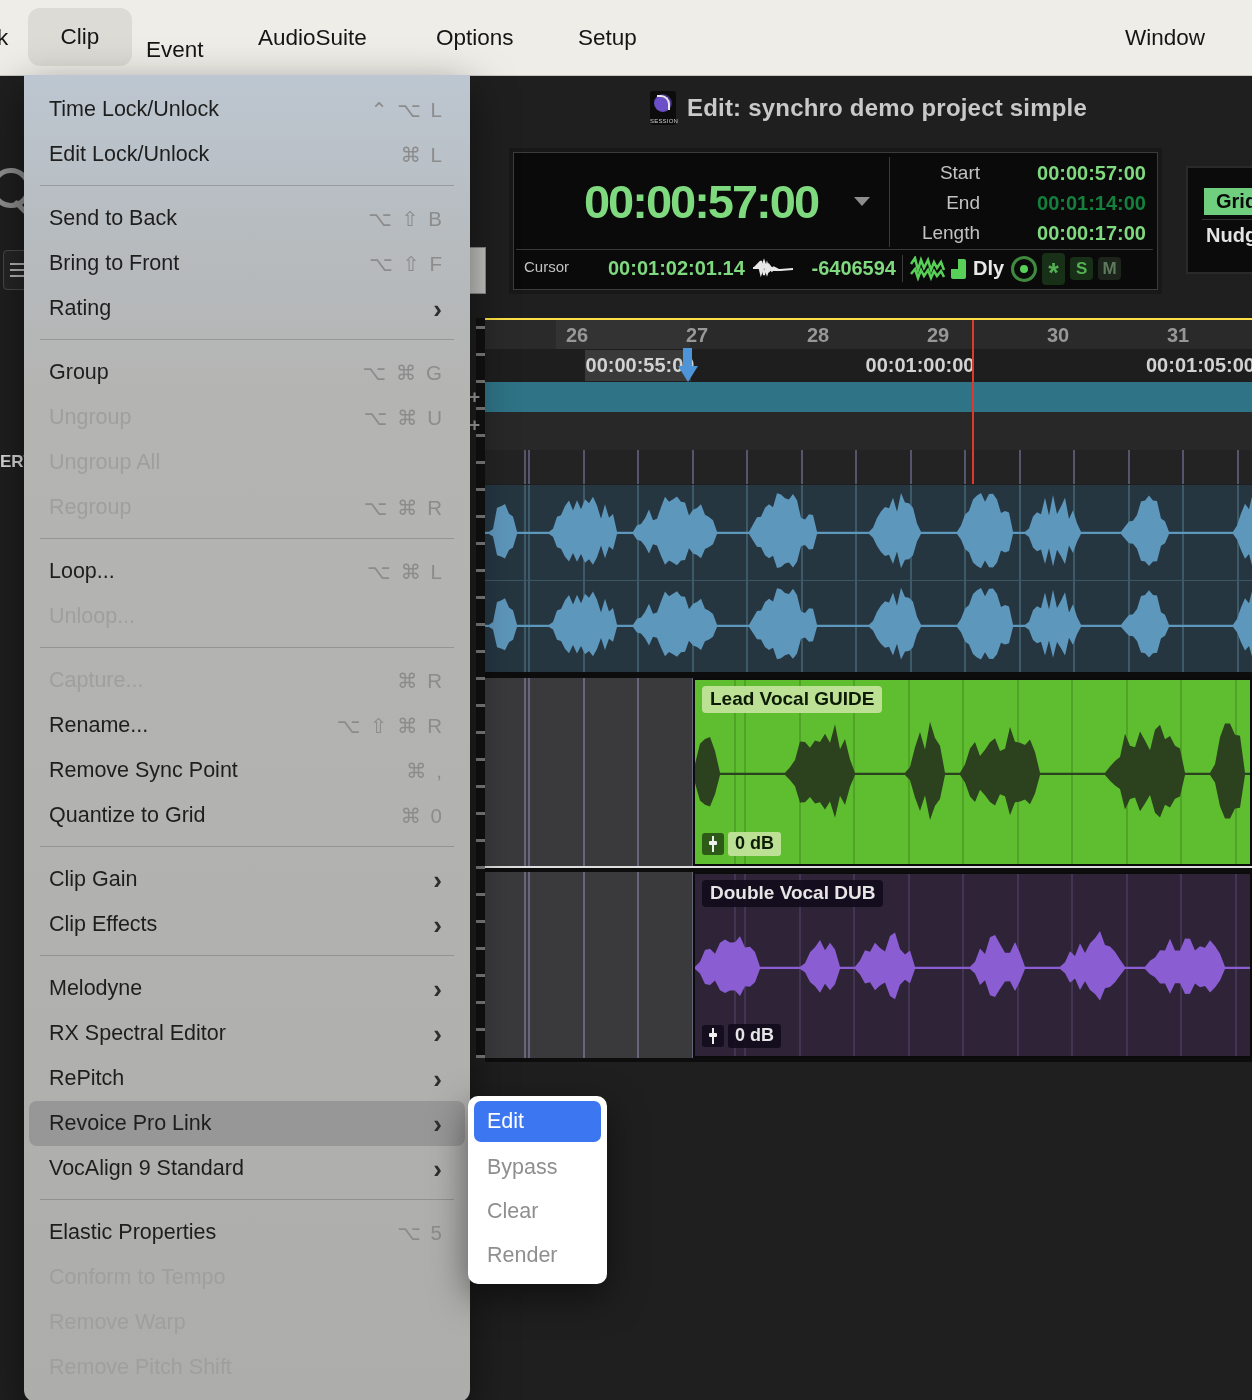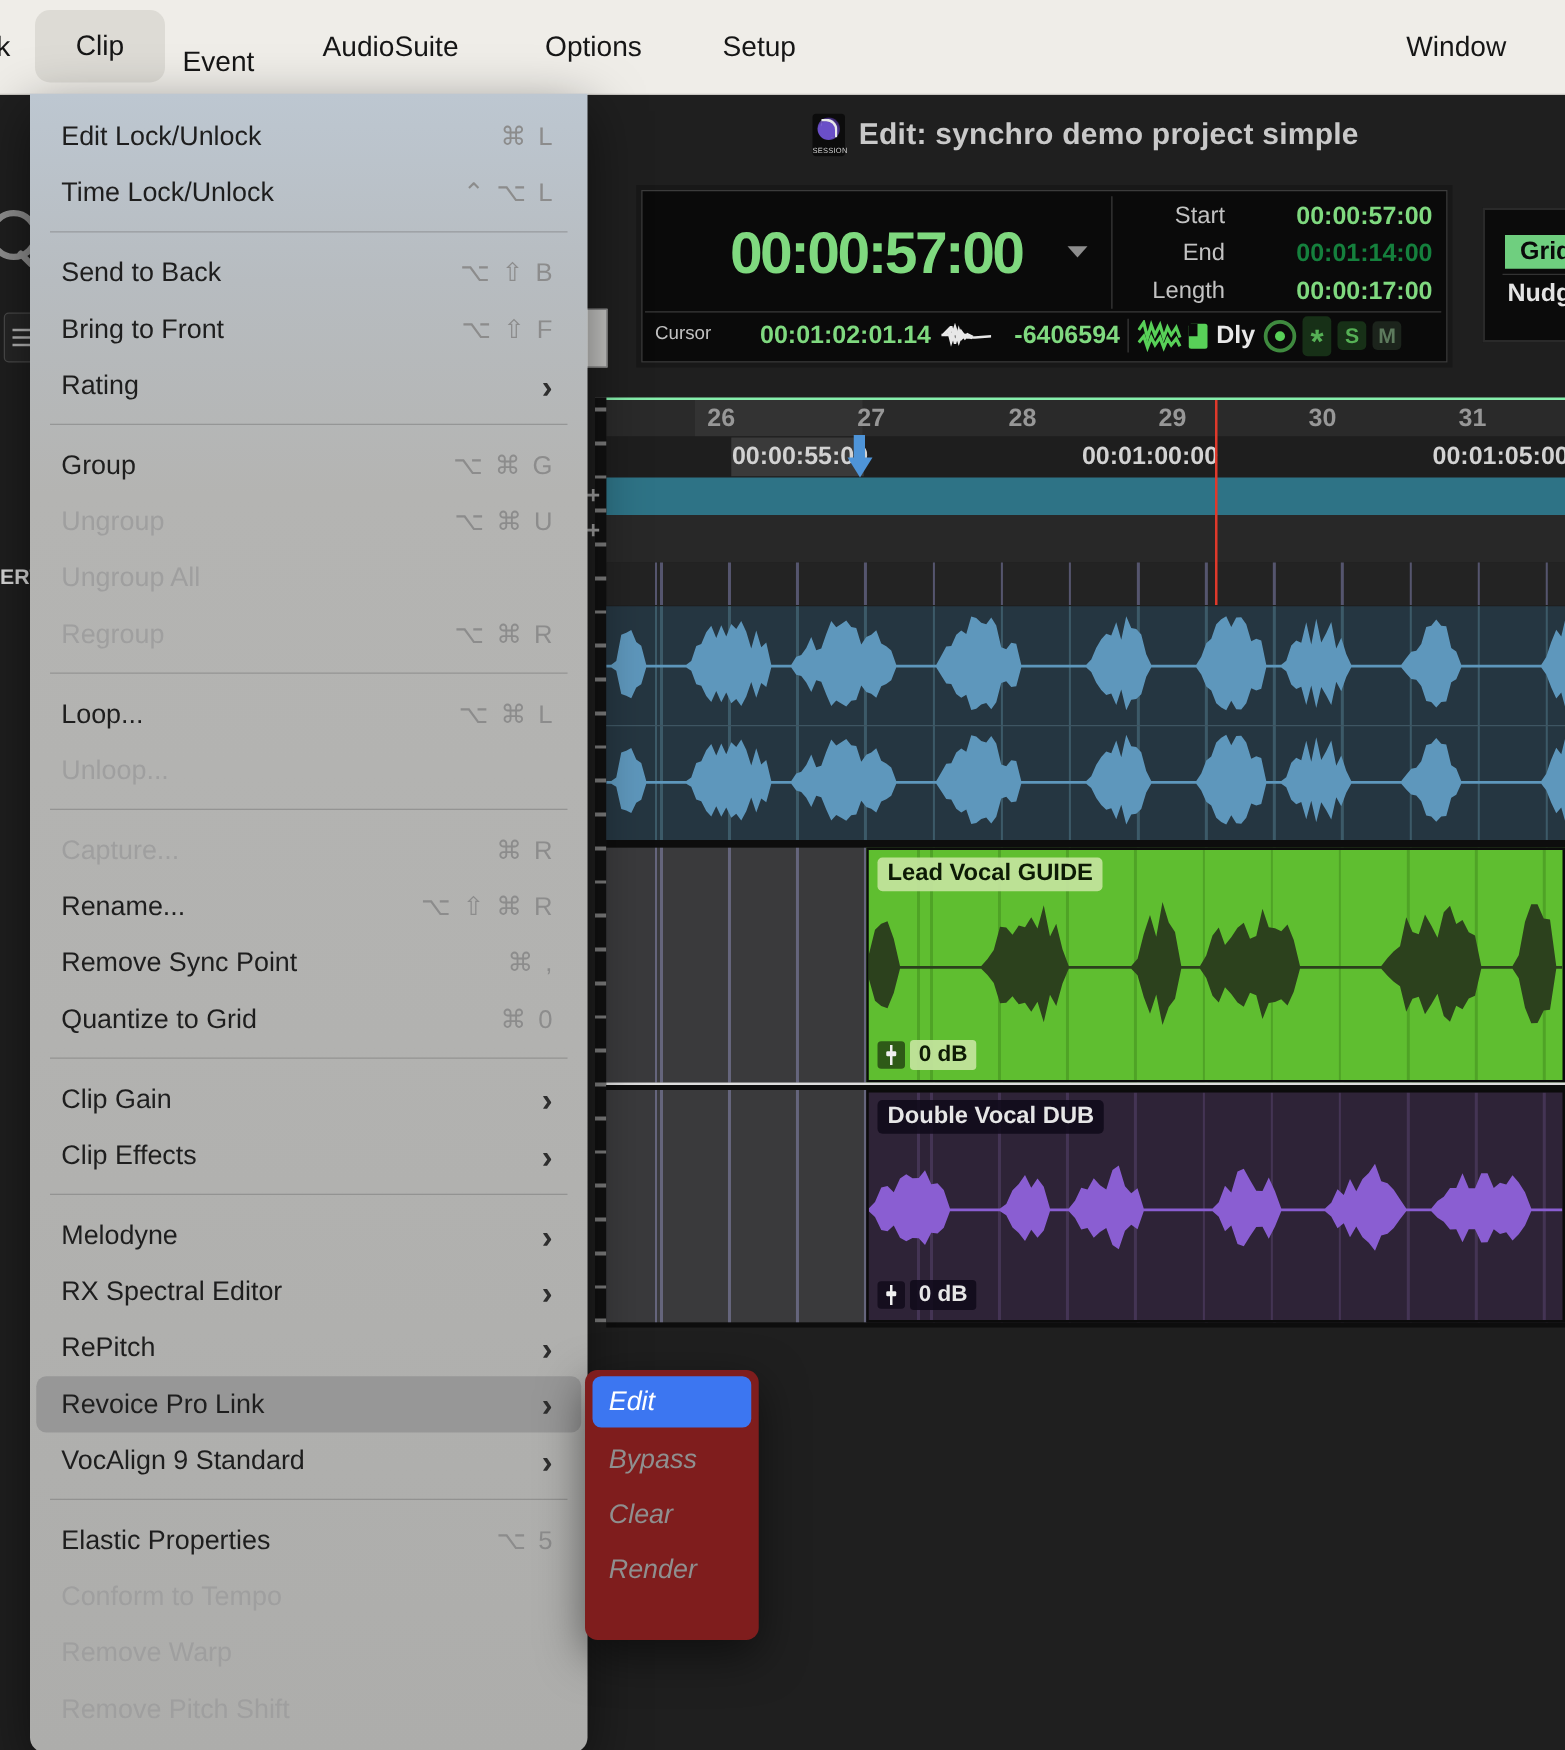--- a/index.html
+++ b/index.html
@@ -66,21 +66,21 @@
   
   #gridnudge{position:absolute;left:1186px;top:166px;width:90px;height:104px;background:#0b0b0b;
          border:2px solid #2a2a2a;z-index:2;}
   #gridnudge .grow{position:absolute;left:16px;top:20px;width:74px;height:27px;
          display:flex;align-items:center;padding-left:12px;font-size:20px;font-weight:bold;color:#0a0a0a;}
   #gridnudge .ndg{position:absolute;left:18px;top:56px;font-size:20px;font-weight:bold;color:#e4e4e4;}
   #gridnudge .gdv{position:absolute;left:14px;top:51px;width:76px;height:1px;background:#333;}
 
   
   .rrow{position:absolute;left:485px;width:767px;overflow:hidden;}
-  #bars{top:318px;height:31px;background:#2a2a2a;border-top:2px solid #86efac;}
+  #bars{top:318px;height:31px;background:#2a2a2a;border-top:2px solid #fde047;}
   #bars .seg{position:absolute;left:71px;top:0;width:134px;height:31px;background:#333333;}
   #bars span{position:absolute;top:4px;transform:translateX(-50%);font-size:20px;
              font-weight:bold;color:#979797;}
   #tcrow{top:349px;height:33px;background:#1e1e1e;}
   #tcrow .sel{position:absolute;left:100px;top:1px;width:106px;height:31px;background:#3a3a3a;}
   #tcrow span{position:absolute;top:5px;font-size:20px;font-weight:bold;color:#d2d2d2;}
   #teal{top:382px;height:30px;}
   #rgap{top:412px;height:38px;background:#282828;}
   #rticks{top:450px;height:34px;background:#232323;
       background-image:repeating-linear-gradient(to right,#55556e 0 2px,transparent 2px 54.5px);
@@ -149,23 +149,23 @@
   .mrow{position:relative;height:45px;display:flex;align-items:center;margin:0 5px;
       padding:0 21px 0 20px;border-radius:8px;font-size:21.5px;color:#1e1e1e;}
   .mrow .lbl{flex:1;}
   .mrow .sc{color:#8c8c8c;font-size:20.5px;letter-spacing:2px;white-space:nowrap;}
   .mrow .chev{color:#2e2e2e;font-size:26px;font-weight:bold;line-height:20px;margin-right:2px;}
   .mrow.dis{color:#9f9f9f;}
   .mrow.hl{background:#979797;}
   .mdiv{height:1px;background:rgba(110,110,110,.45);margin:8px 16px 10px;}
 
   
-  #submenu{position:absolute;left:468px;top:1096px;width:139px;height:216px;z-index:55;
-      background:#7f1d1d;border-radius:10px;box-shadow:0 12px 36px rgba(0,0,0,.5);
-      padding-top:5px;box-sizing:border-box;font-style:italic;}
+  #submenu{position:absolute;left:468px;top:1096px;width:139px;height:188px;z-index:55;
+      background:#ffffff;border-radius:10px;box-shadow:0 12px 36px rgba(0,0,0,.5);
+      padding-top:5px;box-sizing:border-box;}
   .srow{height:44px;margin:0 6px;border-radius:7px;display:flex;align-items:center;
       padding-left:13px;font-size:21.5px;color:#1e1e1e;}
   .srow.sel{background:#3c76f1;color:#fff;height:41px;margin-bottom:3px;}
   .srow.dis{color:#8f8f8f;}
 
   svg{display:block;}
 </style>
 </head>
 <body>
 
@@ -315,26 +315,26 @@
       <div class="mb-pill" style="left: 28px;">Clip</div>
       <span class="mb-item" style="left: 146px; margin-top: 12px;">Event</span>
       <span class="mb-item" style="left: 258px;">AudioSuite</span>
       <span class="mb-item" style="left: 436px;">Options</span>
       <span class="mb-item" style="left: 578px;">Setup</span>
       <span class="mb-item" style="right: 47px;">Window</span>
     </div>
 
   <div id="clipmenu">
       <div class="mrow">
+        <span class="lbl">Time Lock/Unlock</span>
+        <span class="sc">⌃ ⌥ L</span>
+      </div>
+      <div class="mrow">
         <span class="lbl">Edit Lock/Unlock</span>
         <span class="sc">⌘ L</span>
-      </div>
-      <div class="mrow">
-        <span class="lbl">Time Lock/Unlock</span>
-        <span class="sc">⌃ ⌥ L</span>
       </div>
       <div class="mdiv"></div>
       <div class="mrow">
         <span class="lbl">Send to Back</span>
         <span class="sc">⌥ ⇧ B</span>
       </div>
       <div class="mrow">
         <span class="lbl">Bring to Front</span>
         <span class="sc">⌥ ⇧ F</span>
       </div>

